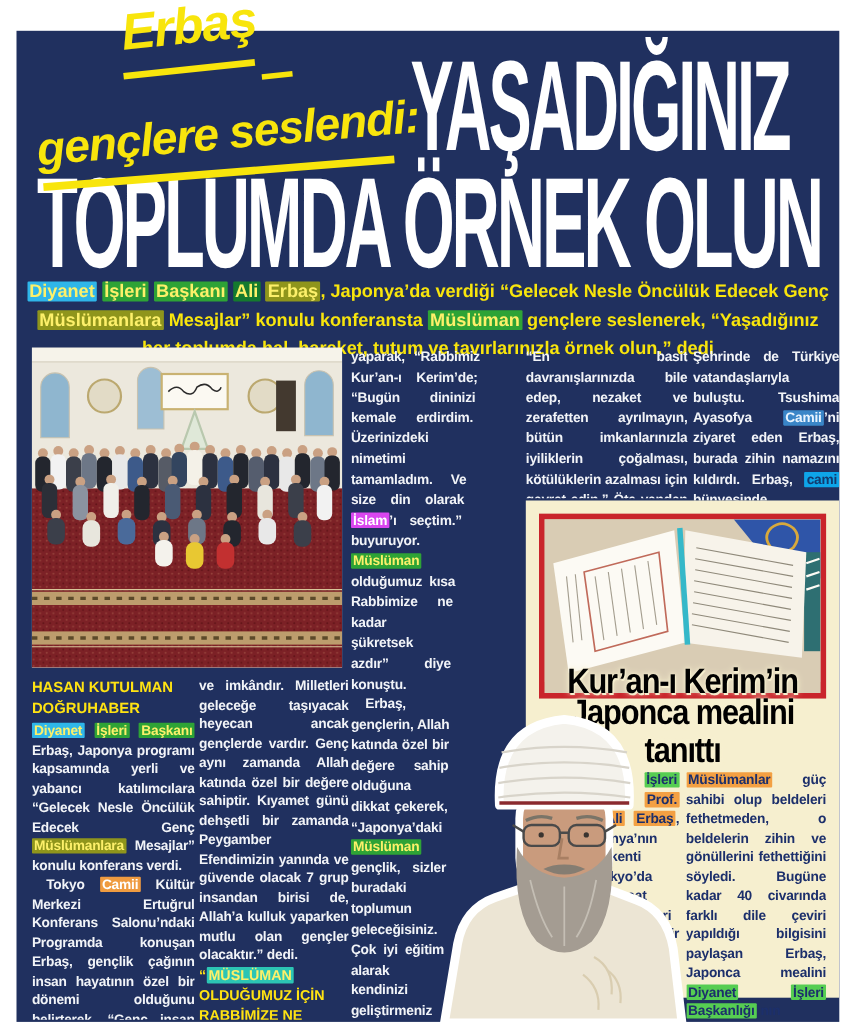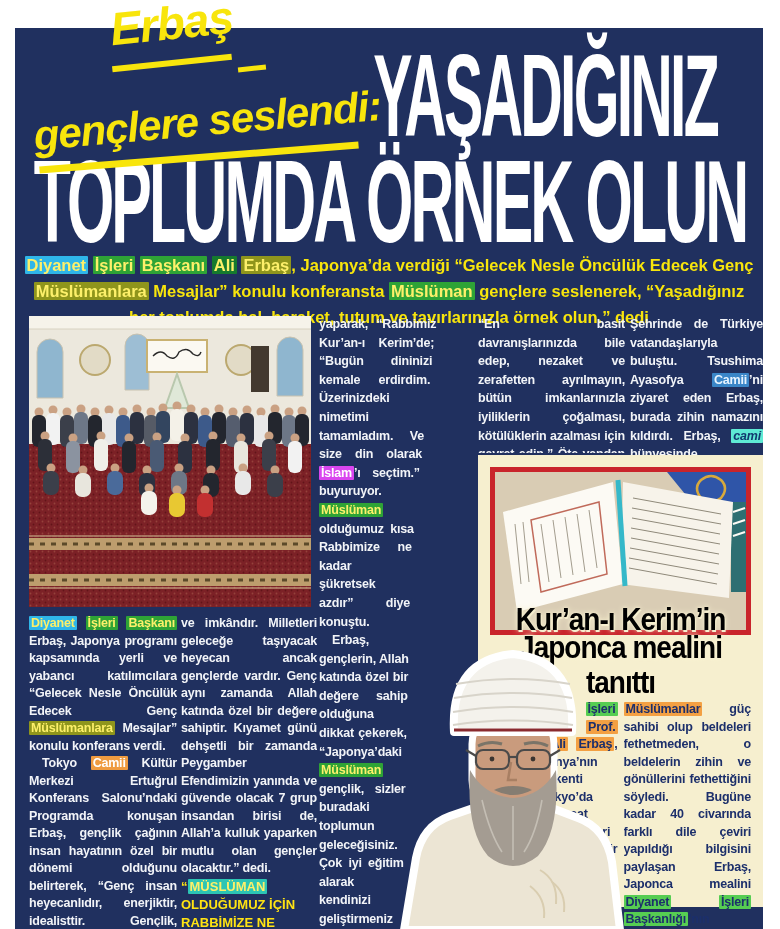--- a/index.html
+++ b/index.html
@@ -42,21 +42,21 @@
 
   
   .hl{padding:0 2px;border-radius:1px;}
   .hl-cyan{background:#2fb6e9;color:#fdf06a;}
   .hl-green{background:#2ea336;color:#fdf06a;}
   .hl-dgreen{background:#157a2e;color:#fdf06a;}
   .hl-olive{background:#8f951c;color:#fdf06a;}
   .hl-magenta{background:#d946ef;color:#ffffff;}
   .hl-orange{background:#ef9b40;color:#ffffff;}
   .hl-blue{background:#3a86c8;color:#e8f4ff;}
-  .hl-cyan2{background:#5eead4;color:#123a6e;font-style:italic;}
+  .hl-cyan2{background:#0ea5e9;color:#123a6e;}
   .hl-teal{background:#2cc5b4;color:#fdf06a;}
   .hl-scyan{background:#79dcd9;color:inherit;}
   .hl-sgreen{background:#56cd52;color:inherit;}
   .hl-sorange{background:#f3a043;color:inherit;}
 
   
   .float-portrait-right{float:right;width:68px;height:440px;margin-top:148px;
      shape-outside:polygon(100% 0,52% 0,12% 42%,0 100%,100% 100%);}
   .float-portrait-left{float:left;width:112px;height:200px;margin-top:56px;
      shape-outside:polygon(0 0,8% 0,46% 42%,82% 72%,100% 100%,0 100%);}
@@ -174,20 +174,24 @@
           <use href="#q" x="214" y="152" color="#e8e8e8"></use>
             <use href="#q" x="246" y="154" color="#3b3f4a"></use>
           <use href="#q" x="120" y="172" color="#f4f2ec"></use>
           <use href="#q" x="148" y="174" color="#e8c832"></use>
           <use href="#q" x="176" y="174" color="#c23030"></use>
         </g>
       </svg>
     </div>
 
     <div class="col colA">
+      <div class="byline">
+        <div>HASAN KUTULMAN</div>
+        <div>DOĞRUHABER</div>
+      </div>
       <div>
           <p class="blk blk-para"><span class="hl hl-cyan">Diyanet</span><span> </span><span class="hl hl-green">İşleri</span><span> </span><span class="hl hl-green">Başkanı</span><span> Erbaş, Japonya programı kapsamında yerli ve yabancı katılımcılara “Gelecek Nesle Öncülük Edecek Genç </span><span class="hl hl-olive">Müslümanlara</span><span> Mesajlar” konulu konferans verdi.</span></p>
           <p class="blk blk-para ind"><span>Tokyo </span><span class="hl hl-orange">Camii</span><span> Kültür Merkezi Ertuğrul Konferans Salonu’ndaki Programda konuşan Erbaş, gençlik çağının insan hayatının özel bir dönemi olduğunu belirterek, “Genç insan heyecanlıdır, enerjiktir, idealisttir. Gençlik, milletler için en büyük zenginlik</span></p>
         </div>
     </div>
 
     <div class="col colB">
       <div>
           <p class="blk blk-para"><span>ve imkândır. Milletleri geleceğe taşıyacak heyecan ancak gençlerde vardır. Genç aynı zamanda Allah katında özel bir değere sahiptir. Kıyamet günü dehşetli bir zamanda Peygamber Efendimizin yanında ve güvende olacak 7 grup insandan birisi de, Allah’a kulluk yaparken mutlu olan gençler olacaktır.” dedi.</span></p>
           <p class="blk blk-subhead"><span>“</span><span class="hl hl-teal">MÜSLÜMAN</span><span> OLDUĞUMUZ İÇİN RABBİMİZE NE KADAR ŞÜKRETSEK AZDIR”</span></p>

